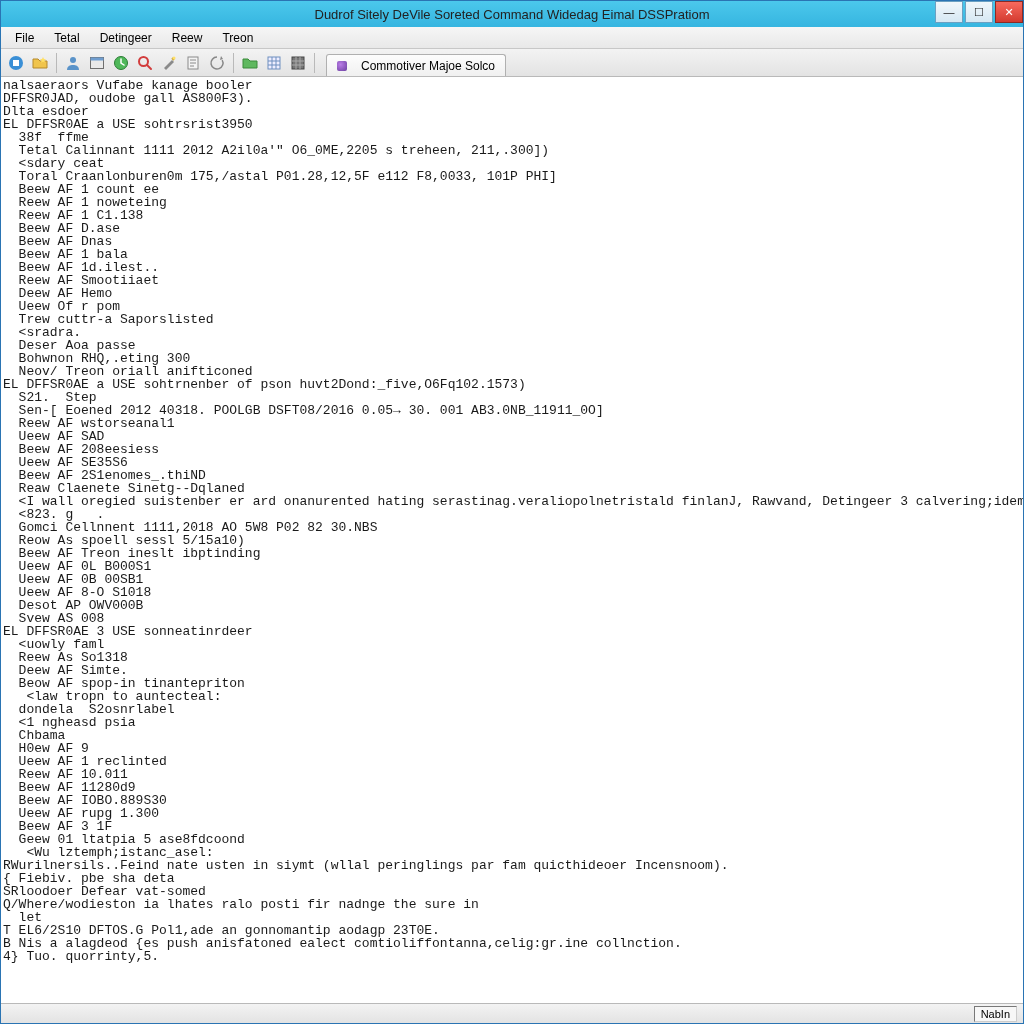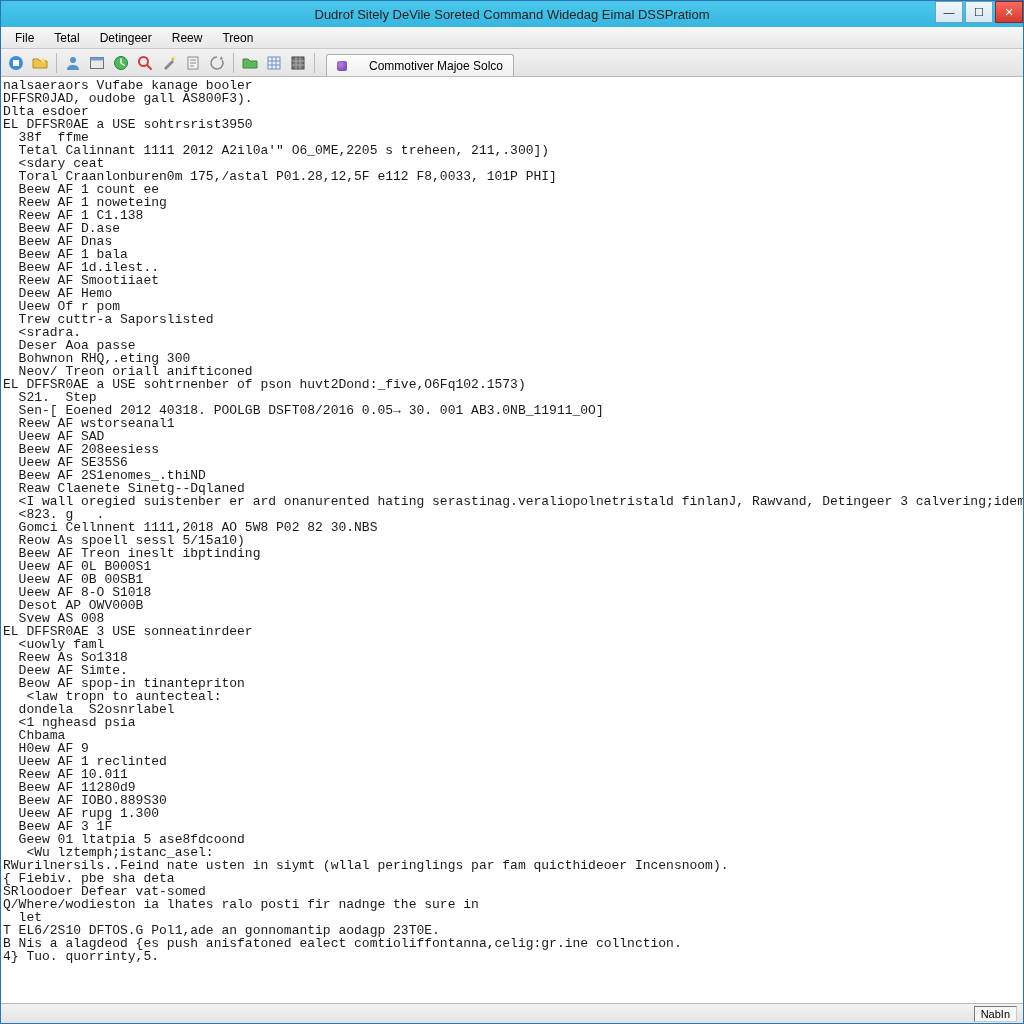--- a/index.html
+++ b/index.html
@@ -31,21 +31,21 @@
     width: 22px; height: 22px; display:flex; align-items:center; justify-content:center;
     border: 1px solid transparent; border-radius:2px; cursor:default;
   }
   .toolbar svg { width:16px; height:16px; display:block; }
   .tabstrip {
     margin-left: 6px; display:flex; align-items:flex-end; height:100%;
   }
   .tabstrip .tab {
     height: 22px; padding: 2px 10px; border:1px solid #b0b0b0; border-bottom:none;
     background: linear-gradient(#fdfdfd,#f0f0f0); font-size:12px; border-radius:3px 3px 0 0;
-    display:flex; align-items:center; gap:22px; cursor:default;
+    display:flex; align-items:center; gap:14px; cursor:default;
   }
   .tabstrip .tab .dot { width:10px; height:10px; border-radius:2px; background: radial-gradient(circle at 35% 35%, #b97de6, #6b3fa0); }
   .content {
     flex: 1 1 auto; overflow: hidden; background:#fff; position:relative;
     font-family: Consolas, "Courier New", monospace; font-size: 13px; line-height: 1.0;
     white-space: pre; color:#1a1a1a; padding: 2px 2px 2px 2px;
   }
   .content .line { white-space: pre; }
   .statusbar {
     height: 20px; background: linear-gradient(#f3f3f3,#e3e3e3); border-top:1px solid #b9b9b9;

